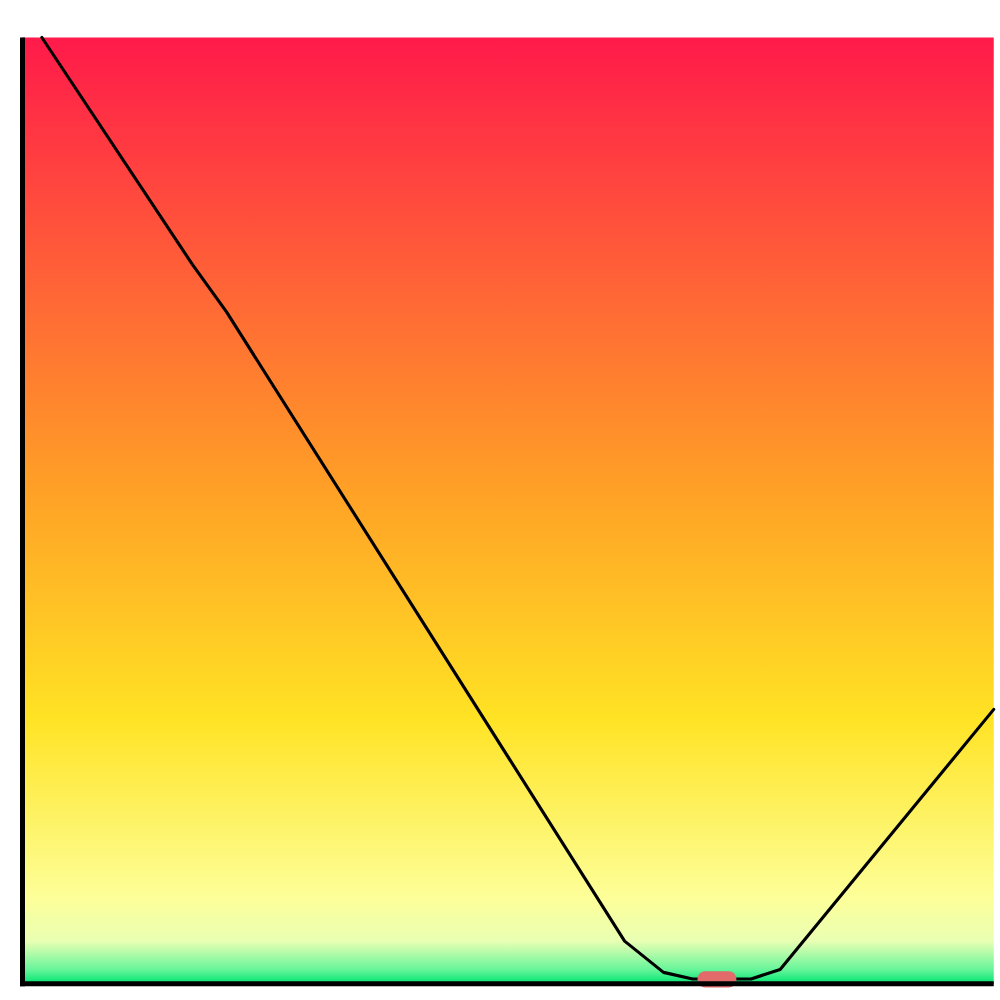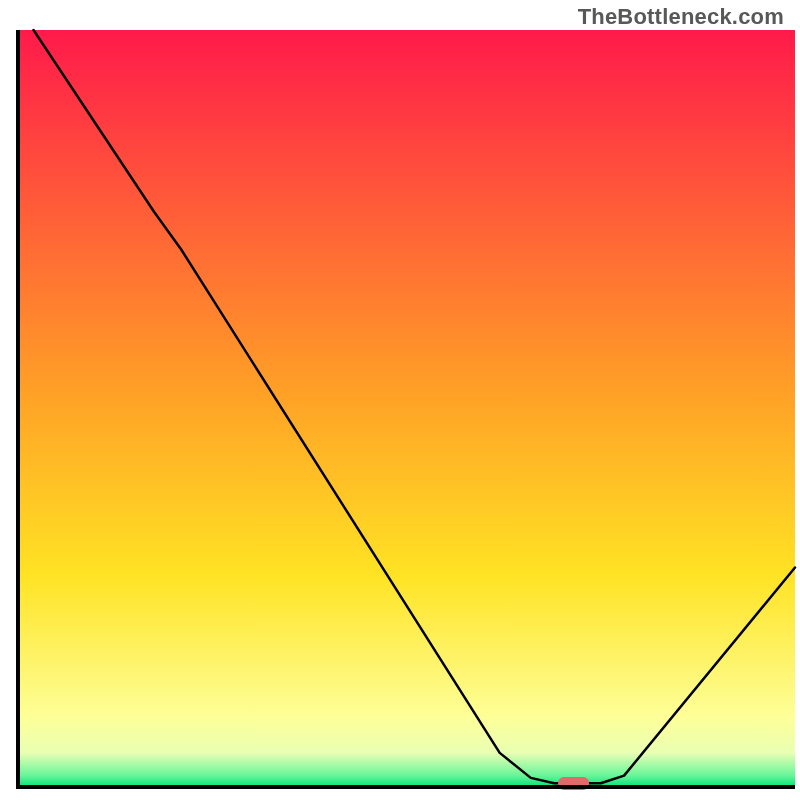--- a/index.html
+++ b/index.html
@@ -26,21 +26,20 @@
     z-index: 10;
   }
   svg {
     display: block;
   }
 </style>
 </head>
 <body>
 
 <div class="container">
-  <div class="watermark">TheBottleneck.com</div>
   <svg id="chart-svg" width="800" height="800" viewBox="0 0 800 800">
     <defs>
       <linearGradient id="bg-grad" x1="0" y1="0" x2="0" y2="1">
           <stop offset="0.0%" stop-color="#ff1a4a"></stop>
           <stop offset="48.0%" stop-color="#ffa126"></stop>
           <stop offset="72.0%" stop-color="#ffe324"></stop>
           <stop offset="91.0%" stop-color="#fdff99"></stop>
           <stop offset="95.5%" stop-color="#e9ffb3"></stop>
           <stop offset="98.5%" stop-color="#67f59a"></stop>
           <stop offset="100.0%" stop-color="#00e472"></stop>

